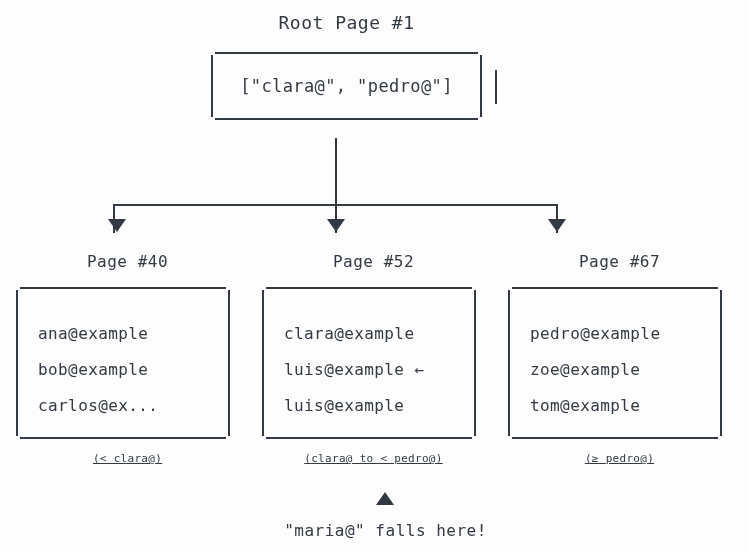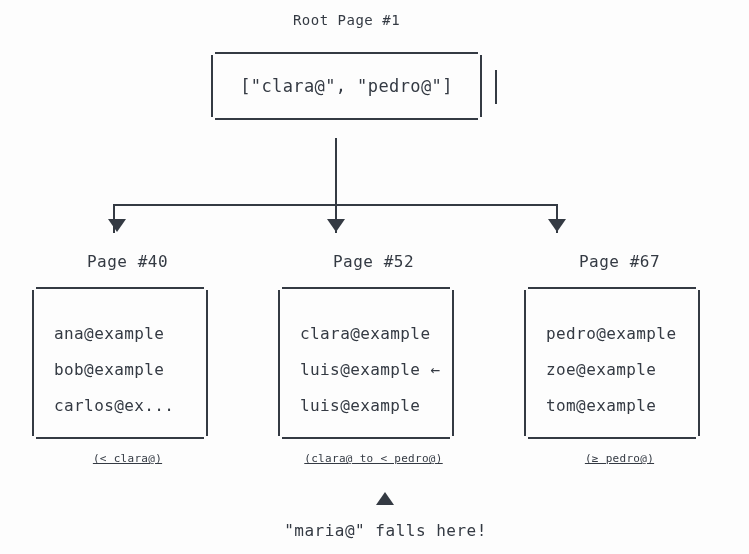--- a/index.html
+++ b/index.html
@@ -19,21 +19,21 @@
     position: relative;
     width: 749px;
     height: 554px;
   }
 
   
   .abs { position: absolute; }
 
   
   .title {
-    font-size: 14px;
+    font-size: 18px;
     letter-spacing: 0.5px;
     white-space: pre;
     text-align: center;
   }
   .page-label {
     font-size: 16px;
     letter-spacing: 0.5px;
     white-space: pre;
     text-align: center;
   }
@@ -102,23 +102,22 @@
     left: 495px;
     top: 70px;
     width: 0;
     height: 34px;
     border-left: 2px solid #343a43;
   }
 
   
   .leaf-box {
     top: 287px;
-    width: 176px;
+    width: 214px;
     height: 152px;
-    margin-left: 16px;
   }
   .leaf-list {
     padding: 14px 0 0 22px;
   }
   .leaf-entry {
     font-size: 16px;
     letter-spacing: 0.4px;
     white-space: pre;
     line-height: 36px;
     height: 36px;

